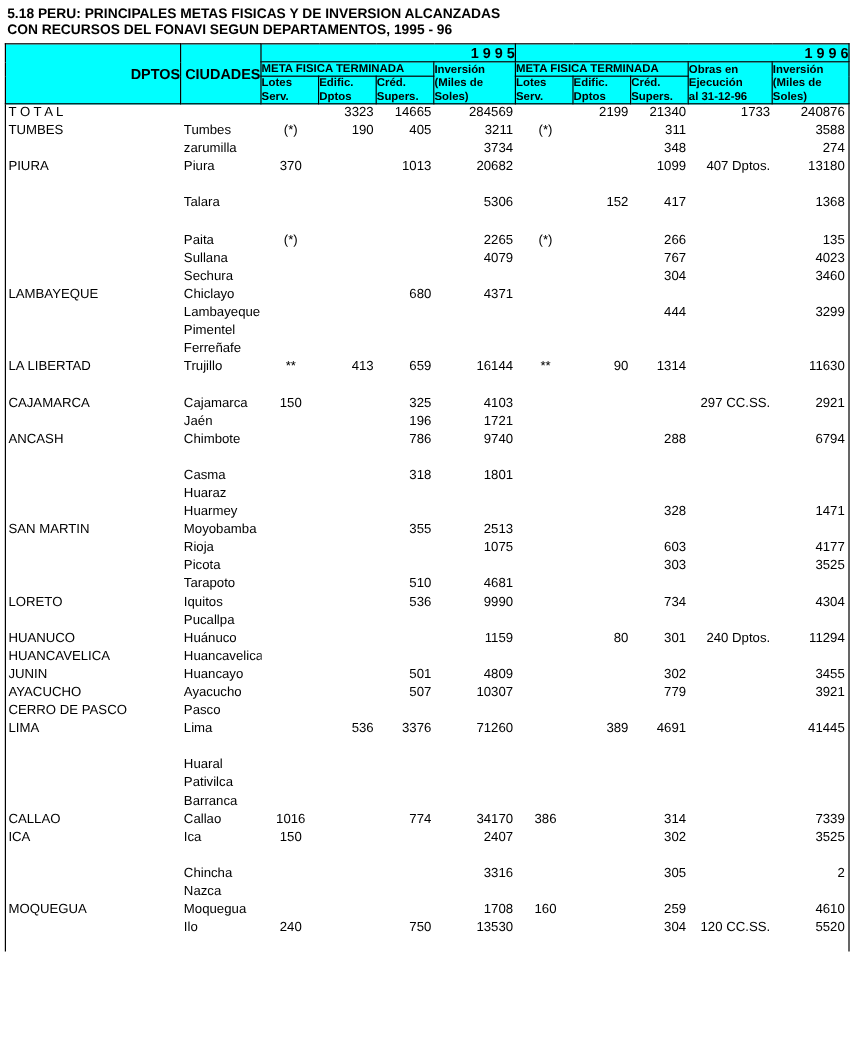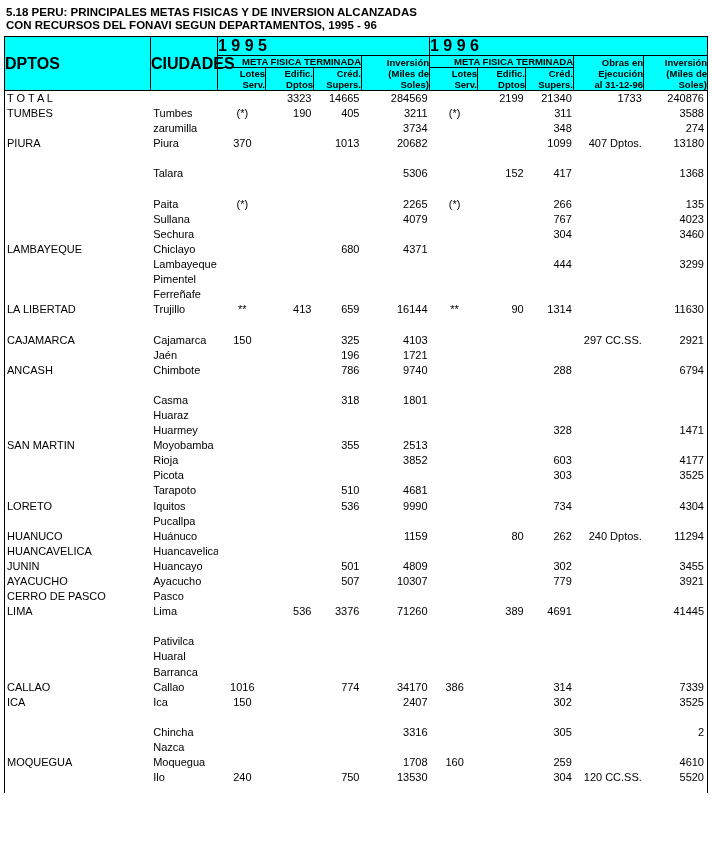--- a/index.html
+++ b/index.html
@@ -1,22 +1,22 @@
 <!DOCTYPE html>
 <html><head>
 <meta charset="utf-8">
 <style>
   html,body{margin:0;padding:0;background:#ffffff;}
   body{font-family:"Liberation Sans", sans-serif;font-size:11px;color:#000;}
   #page{width:712px;height:793px;position:relative;box-sizing:border-box;padding:4px 4px 0 4px;}
   .title{font-weight:bold;font-size:11.5px;line-height:13px;margin:2px 0 4px 2px;}
   table.main{border-collapse:collapse;width:703px;table-layout:fixed;}
   table.main td,table.main th{border:1px solid #000;padding:0;}
-  .hdr{background:#00FFFF;text-align:left;font-weight:bold;font-size:16px;}
-  .hdr-sm{background:#00FFFF;text-align:right;font-weight:bold;font-size:9.5px;line-height:11px;margin-top:33px;}
+  .hdr{background:#00FFFF;text-align:right;font-weight:bold;font-size:12px;}
+  .hdr-sm{background:#00FFFF;text-align:left;font-weight:bold;font-size:9.5px;line-height:11px;margin-top:33px;}
   .body-cell{border:none !important;font-size:11px;height:13.1px;line-height:13.1px;white-space:nowrap;overflow:hidden;}
   .l{text-align:left;padding-left:2px;}
   .r{text-align:right;padding-right:3px;}
   .c{text-align:center;}
   table.data{border-collapse:collapse;width:100%;table-layout:fixed;}
   .outer{border:1px solid #000;}
 </style>
 </head>
 <body>
 
@@ -423,21 +423,21 @@
             <td class="body-cell r"></td>
             <td class="body-cell r"></td>
             <td class="body-cell r"></td>
           </tr>
           <tr>
             <td class="body-cell l"></td>
             <td class="body-cell l">Rioja</td>
             <td class="body-cell c"></td>
             <td class="body-cell r"></td>
             <td class="body-cell r"></td>
-            <td class="body-cell r">3852</td>
+            <td class="body-cell r">1075</td>
             <td class="body-cell c"></td>
             <td class="body-cell r"></td>
             <td class="body-cell r">603</td>
             <td class="body-cell r"></td>
             <td class="body-cell r">4177</td>
           </tr>
           <tr>
             <td class="body-cell l"></td>
             <td class="body-cell l">Picota</td>
             <td class="body-cell c"></td>
@@ -491,21 +491,21 @@
           </tr>
           <tr>
             <td class="body-cell l">HUANUCO</td>
             <td class="body-cell l">Huánuco</td>
             <td class="body-cell c"></td>
             <td class="body-cell r"></td>
             <td class="body-cell r"></td>
             <td class="body-cell r">1159</td>
             <td class="body-cell c"></td>
             <td class="body-cell r">80</td>
-            <td class="body-cell r">262</td>
+            <td class="body-cell r">301</td>
             <td class="body-cell r">240 Dptos.</td>
             <td class="body-cell r">11294</td>
           </tr>
           <tr>
             <td class="body-cell l">HUANCAVELICA</td>
             <td class="body-cell l">Huancavelica</td>
             <td class="body-cell c"></td>
             <td class="body-cell r"></td>
             <td class="body-cell r"></td>
             <td class="body-cell r"></td>
@@ -575,34 +575,34 @@
             <td class="body-cell r"></td>
             <td class="body-cell r"></td>
             <td class="body-cell c"></td>
             <td class="body-cell r"></td>
             <td class="body-cell r"></td>
             <td class="body-cell r"></td>
             <td class="body-cell r"></td>
           </tr>
           <tr>
             <td class="body-cell l"></td>
+            <td class="body-cell l">Huaral</td>
+            <td class="body-cell c"></td>
+            <td class="body-cell r"></td>
+            <td class="body-cell r"></td>
+            <td class="body-cell r"></td>
+            <td class="body-cell c"></td>
+            <td class="body-cell r"></td>
+            <td class="body-cell r"></td>
+            <td class="body-cell r"></td>
+            <td class="body-cell r"></td>
+          </tr>
+          <tr>
+            <td class="body-cell l"></td>
             <td class="body-cell l">Pativilca</td>
-            <td class="body-cell c"></td>
-            <td class="body-cell r"></td>
-            <td class="body-cell r"></td>
-            <td class="body-cell r"></td>
-            <td class="body-cell c"></td>
-            <td class="body-cell r"></td>
-            <td class="body-cell r"></td>
-            <td class="body-cell r"></td>
-            <td class="body-cell r"></td>
-          </tr>
-          <tr>
-            <td class="body-cell l"></td>
-            <td class="body-cell l">Huaral</td>
             <td class="body-cell c"></td>
             <td class="body-cell r"></td>
             <td class="body-cell r"></td>
             <td class="body-cell r"></td>
             <td class="body-cell c"></td>
             <td class="body-cell r"></td>
             <td class="body-cell r"></td>
             <td class="body-cell r"></td>
             <td class="body-cell r"></td>
           </tr>

